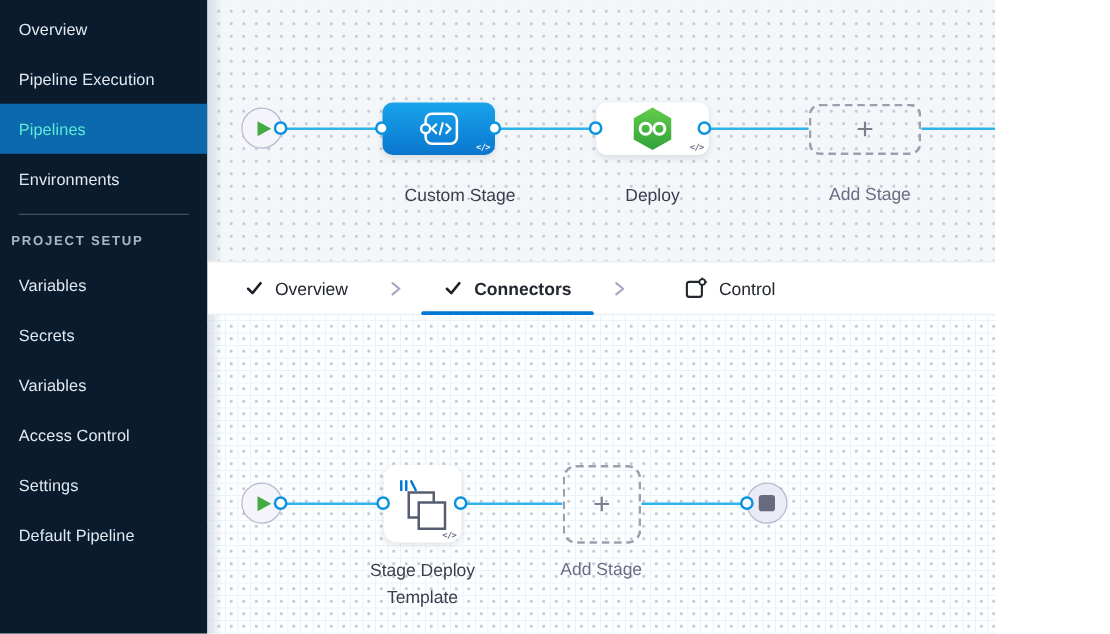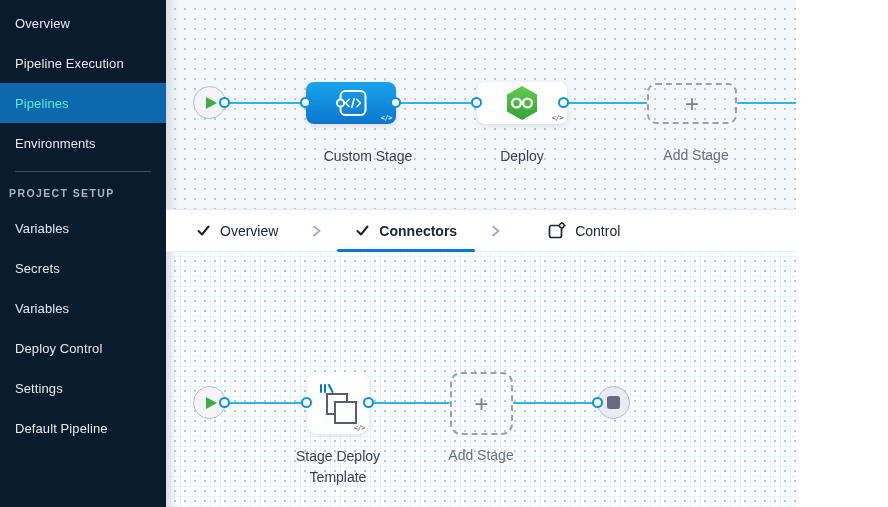--- a/index.html
+++ b/index.html
@@ -76,21 +76,21 @@
   <aside class="sidebar">
     <div class="nav-item">Overview</div>
     <div class="nav-item">Pipeline Execution</div>
     <div class="nav-item active">Pipelines</div>
     <div class="nav-item">Environments</div>
     <div class="divider"></div>
     <div class="section-label">PROJECT SETUP</div>
     <div class="nav-item">Variables</div>
     <div class="nav-item">Secrets</div>
     <div class="nav-item">Variables</div>
-    <div class="nav-item">Deploy Control</div>
+    <div class="nav-item">Access Control</div>
     <div class="nav-item">Settings</div>
     <div class="nav-item">Default Pipeline</div>
   </aside>
 
   <main class="main">
 
     <section class="canvas canvas-top">
 
       <div class="edge" style="left:59px;top:102px;width:81px;"></div>
       <div class="edge" style="left:230px;top:102px;width:81px;"></div>

